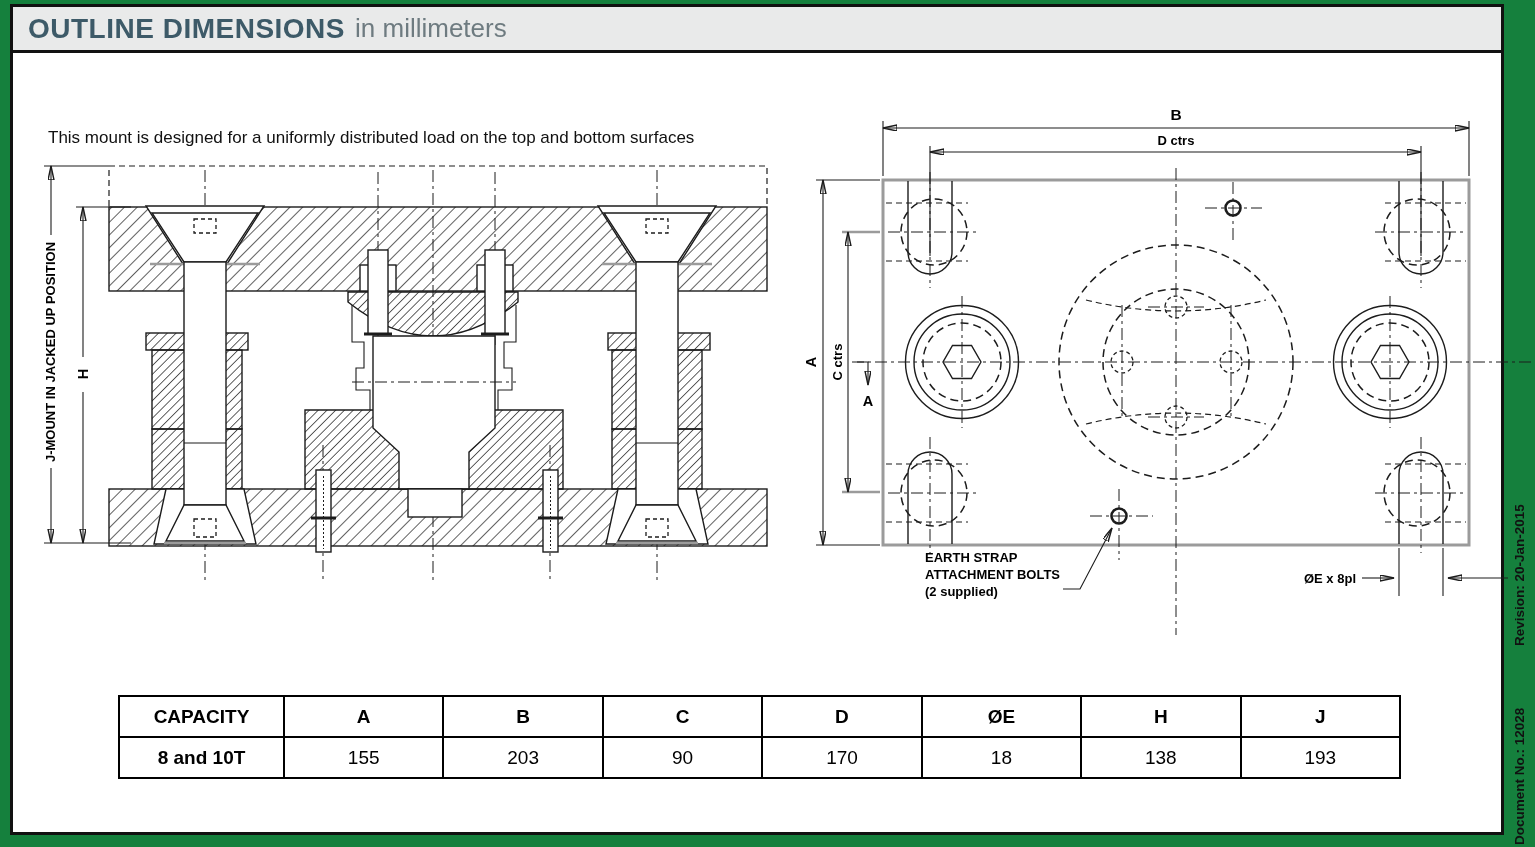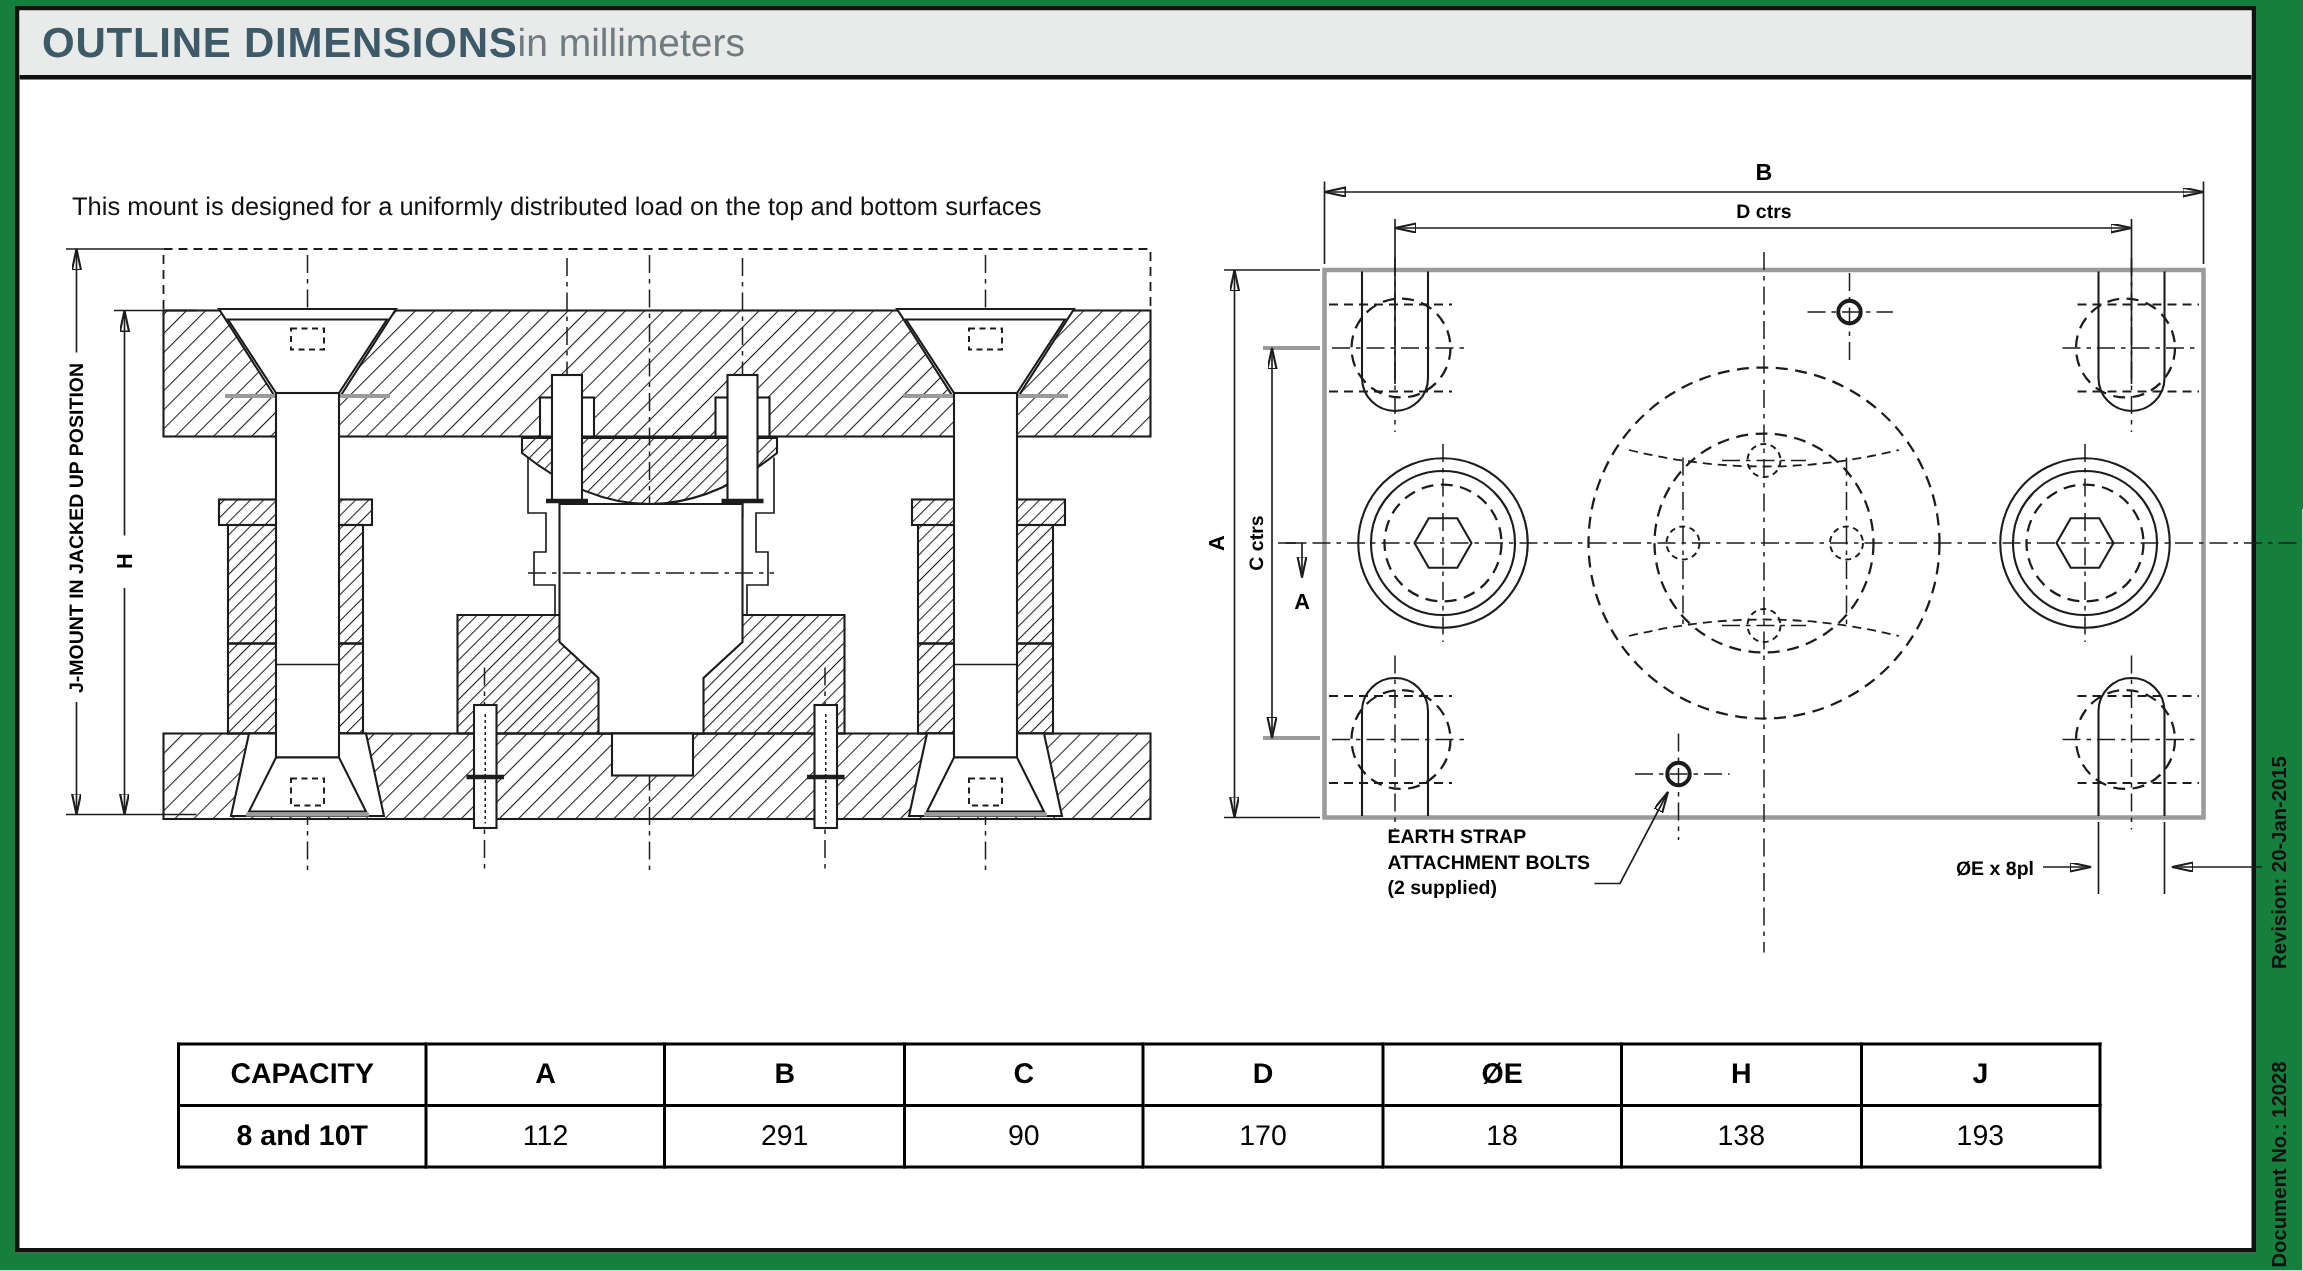--- a/index.html
+++ b/index.html
@@ -4,21 +4,21 @@
 <style>
   html,body{margin:0;padding:0;background:#fff;}
   #stage{position:relative;width:1535px;height:847px;background:#15803d;overflow:hidden;
          font-family:"Liberation Sans",sans-serif;color:#000;}
   .page-border{position:absolute;left:10px;top:4px;width:1494px;height:831px;
          border:3px solid #111;background:#fff;box-sizing:border-box;}
   .header-bar{position:absolute;left:13px;top:7px;width:1488px;height:46px;
          background:#e9eaea;border-bottom:3px solid #111;display:flex;align-items:center;
          padding-left:15px;box-sizing:border-box;}
   .hdr-title{font-size:28px;font-weight:bold;color:#3d5a68;letter-spacing:.5px;}
-  .hdr-sub{font-size:26px;color:#6e7b80;}
+  .hdr-sub{font-size:26px;color:#6e7b80;margin-left:10px;}
   .intro{position:absolute;left:48px;top:128px;font-size:17px;color:#111;}
   .margin-text{position:absolute;left:1512px;top:845px;transform:rotate(-90deg);
          transform-origin:0 0;white-space:nowrap;font-size:13.5px;font-weight:bold;color:#111;}
   .margin-text .rev{margin-left:58px;}
   
   svg{position:absolute;}
   svg line,svg path,svg rect,svg circle,svg polygon,svg polyline{stroke:#1c1c1c;fill:none;stroke-width:1.4px;}
   .wf{fill:#fff;}
   .hf{fill:url(#h);}
   .h2f{fill:url(#h2);}
@@ -331,22 +331,22 @@
       <th>A</th>
       <th>B</th>
       <th>C</th>
       <th>D</th>
       <th>ØE</th>
       <th>H</th>
       <th>J</th>
     </tr>
     <tr>
       <td class="rowlabel">8 and 10T</td>
-      <td>112</td>
-      <td>291</td>
+      <td>155</td>
+      <td>203</td>
       <td>90</td>
       <td>170</td>
       <td>18</td>
       <td>138</td>
       <td>193</td>
     </tr>
   </tbody>
     </table>
 </div>
 

